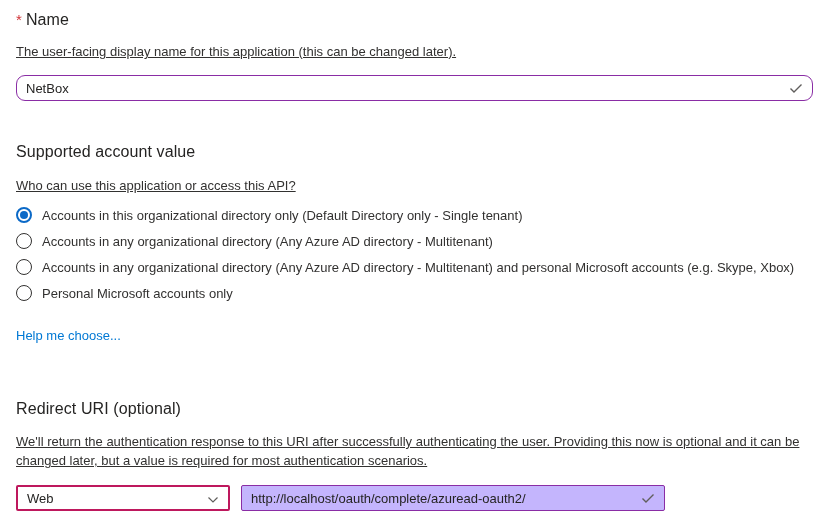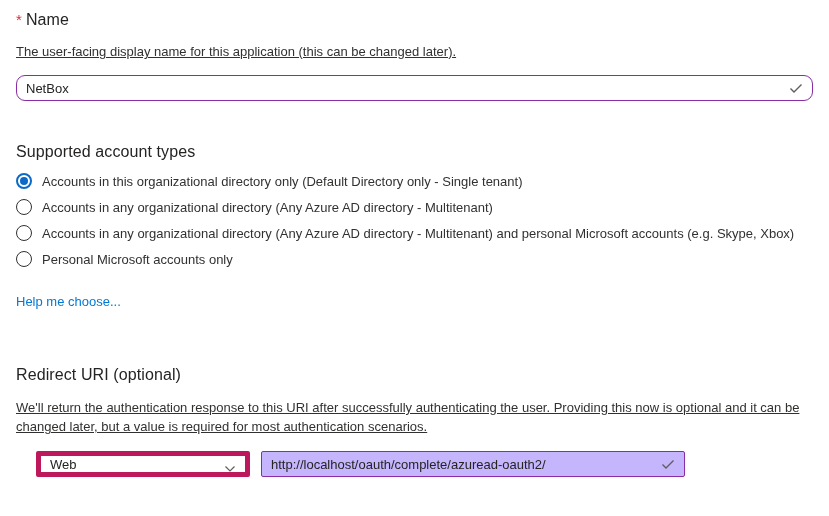--- a/index.html
+++ b/index.html
@@ -76,29 +76,28 @@
   }
 
   
   .redirect-title { margin-top: 56px; }
   .redirect-desc { margin-top: 14px; max-width: 800px; }
 
   .uri-row { display: flex; margin-top: 15px; align-items: center; }
   .platform-select {
     position: relative;
     width: 214px; height: 26px;
-    border: 5px solid #be185d;
+    border: 2px solid #be185d;
     border-radius: 2px;
     background: #fff;
     font-size: 13px;
     color: #252423;
     display: flex; align-items: center;
     padding: 0 30px 0 9px;
     cursor: pointer;
-    margin-left: 20px;
   }
   .chevron {
     position: absolute; right: 9px; top: 7px;
     width: 12px; height: 12px;
     pointer-events: none;
   }
   .uri-field-wrap { position: relative; margin-left: 11px; width: 424px; }
   .uri-field {
     width: 100%; height: 26px;
     border: 1px solid #8a2da5;
@@ -122,21 +121,22 @@
   </div>
   <div class="body-text name-desc">The user-facing display name for this application (this can be changed later).</div>
   <div class="textfield-wrap">
     <input class="textfield" type="text" value="NetBox" style="">
     <svg class="valid-check" viewBox="0 0 16 16">
       <polyline points="2.5,8.5 6,12 13.5,4.5" fill="none" stroke="#605e5c" stroke-width="1.4"></polyline>
     </svg>
   </div>
 
   
-  <div class="section-title account-title">Supported account types</div>
+  <div class="section-title account-title">Supported account value</div>
+  <div class="body-text question">Who can use this application or access this API?</div>
 
   <div class="radio-group">
     <div class="radio-row selected">
       <span class="radio-outer">
           <span class="radio-inner"></span>
         </span>
       <span class="radio-label">Accounts in this organizational directory only (Default Directory only - Single tenant)</span>
     </div>
     <div class="radio-row">
       <span class="radio-outer">

